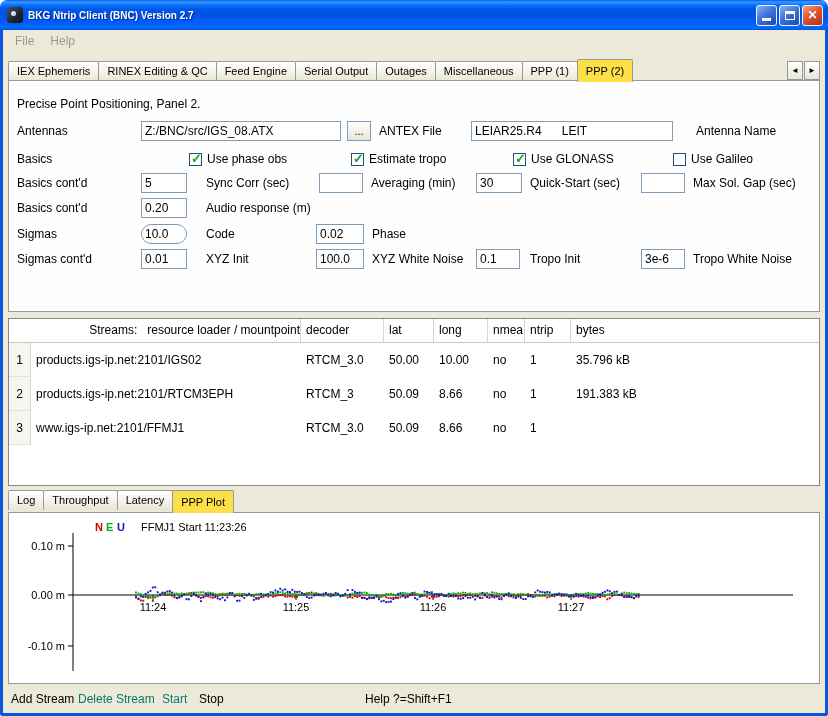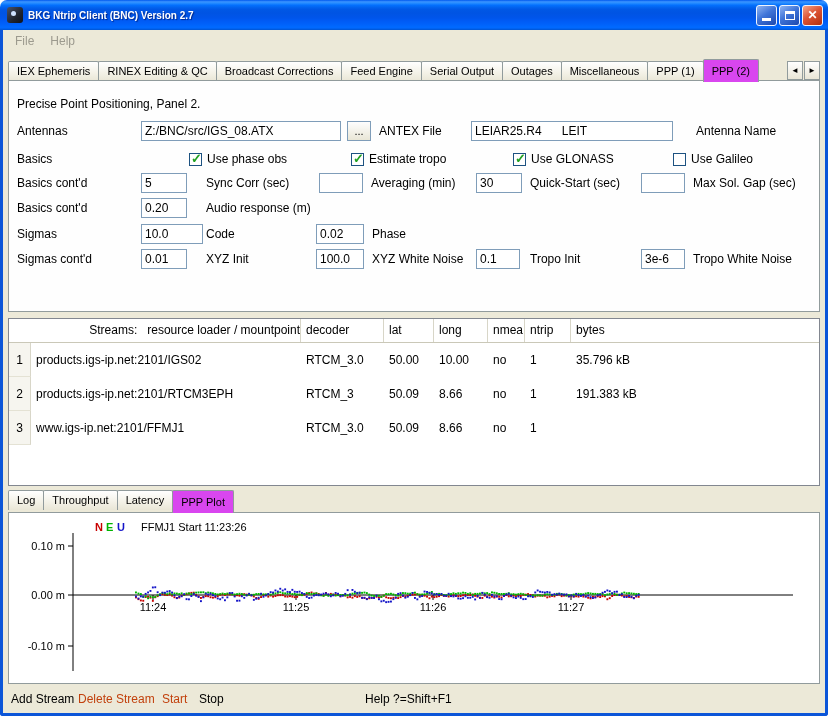--- a/index.html
+++ b/index.html
@@ -35,21 +35,21 @@
     position: relative; border-radius: 0 0 3px 3px; overflow:hidden; }
 
   .menubar { position:absolute; left:0; top:0; right:0; height:22px; display:flex; align-items:center; padding-left:4px; }
   .menu-item { padding: 2px 8px; color:#9c9a8e; }
 
   
   .tabbar { position:absolute; left:5px; top:28px; right:5px; height:23px; display:flex; align-items:flex-end; }
   .tab { height:20px; line-height:19px; padding:0 8px; font-size:11px; white-space:nowrap;
     background: linear-gradient(#ffffff,#f4f2e8 55%,#e9e6d6);
     border:1px solid #919b9c; border-bottom:none; border-radius:2px 2px 0 0; margin-right:-1px; position:relative; }
-  .tab.active { height:23px; line-height:22px; background:#d946ef; z-index:3; margin-bottom:-1px; }
+  .tab.active { height:23px; line-height:22px; background:#fde047; z-index:3; margin-bottom:-1px; }
   .tab-scroll { position:absolute; right:0; bottom:1px; display:flex; z-index:4; }
   .sbtn { width:16px; height:19px; border:1px solid #919b9c; margin-left:1px;
     background:linear-gradient(#ffffff,#e9e6d6); font-size:8px; color:#000;
     display:flex; align-items:center; justify-content:center; }
 
   
   .panel { position:absolute; left:5px; top:50px; width:812px; height:232px;
     background:#fefefe; border:1px solid #919b9c; z-index:2; }
   .heading { position:absolute; left:8px; top:16px; }
   .lbl { position:absolute; line-height:20px; white-space:nowrap; }
@@ -76,21 +76,21 @@
 
   
   .btabbar { position:absolute; left:5px; top:460px; right:5px; height:23px; display:flex; align-items:flex-start; z-index:2; }
   .plotwrap { position:absolute; left:5px; top:482px; width:812px; height:172px;
     background:#fff; border:1px solid #919b9c; }
   svg text { font-family:"Liberation Sans",sans-serif; }
 
   
   .footer { position:absolute; left:0; top:656px; right:0; height:27px; }
   .fbtn, .fhelp { position:absolute; line-height:27px; white-space:nowrap; }
-  .fbtn.disabled { color:#c2410c; }
+  .fbtn.disabled { color:#0f766e; }
 </style>
 </head>
 <body>
 
 <div class="window">
 
   <div class="titlebar">
     <span class="app-icon"></span>
     <span class="title-text">BKG Ntrip Client (BNC) Version 2.7</span>
     <span class="title-buttons">
@@ -109,21 +109,20 @@
   <div class="frame">
 
     <div class="menubar">
       <span class="menu-item">File</span>
       <span class="menu-item">Help</span>
     </div>
 
     <div class="tabbar">
       <span class="tab">IEX Ephemeris</span>
       <span class="tab">RINEX Editing &amp; QC</span>
-      <span class="tab">Broadcast Corrections</span>
       <span class="tab">Feed Engine</span>
       <span class="tab">Serial Output</span>
       <span class="tab">Outages</span>
       <span class="tab">Miscellaneous</span>
       <span class="tab">PPP (1)</span>
       <span class="tab active">PPP (2)</span>
       <span class="tab-scroll">
         <span class="sbtn">◄</span>
         <span class="sbtn">►</span>
       </span>
@@ -165,21 +164,21 @@
       <input class="txt" style="left: 467px; top: 92px; width: 46px;" value="30">
       <span class="lbl" style="left:521px;top:92px">Quick-Start (sec)</span>
       <input class="txt" style="left: 632px; top: 92px; width: 44px;" value="">
       <span class="lbl" style="left:684px;top:92px">Max Sol. Gap (sec)</span>
 
       <span class="lbl" style="left:8px;top:117px">Basics cont'd</span>
       <input class="txt" style="left: 132px; top: 117px; width: 46px;" value="0.20">
       <span class="lbl" style="left:197px;top:117px">Audio response (m)</span>
 
       <span class="lbl" style="left:8px;top:143px">Sigmas</span>
-      <input class="txt" style="left: 132px; top: 143px; width: 62px;" value="10.0">
+      <input class="txt" style="left: 132px; top: 143px; width: 46px; border-radius: 10px;" value="10.0">
       <span class="lbl" style="left:197px;top:143px">Code</span>
       <input class="txt" style="left: 307px; top: 143px; width: 48px;" value="0.02">
       <span class="lbl" style="left:363px;top:143px">Phase</span>
 
       <span class="lbl" style="left:8px;top:168px">Sigmas cont'd</span>
       <input class="txt" style="left: 132px; top: 168px; width: 46px;" value="0.01">
       <span class="lbl" style="left:197px;top:168px">XYZ Init</span>
       <input class="txt" style="left: 307px; top: 168px; width: 48px;" value="100.0">
       <span class="lbl" style="left:363px;top:168px">XYZ White Noise</span>
       <input class="txt" style="left: 467px; top: 168px; width: 44px;" value="0.1">

